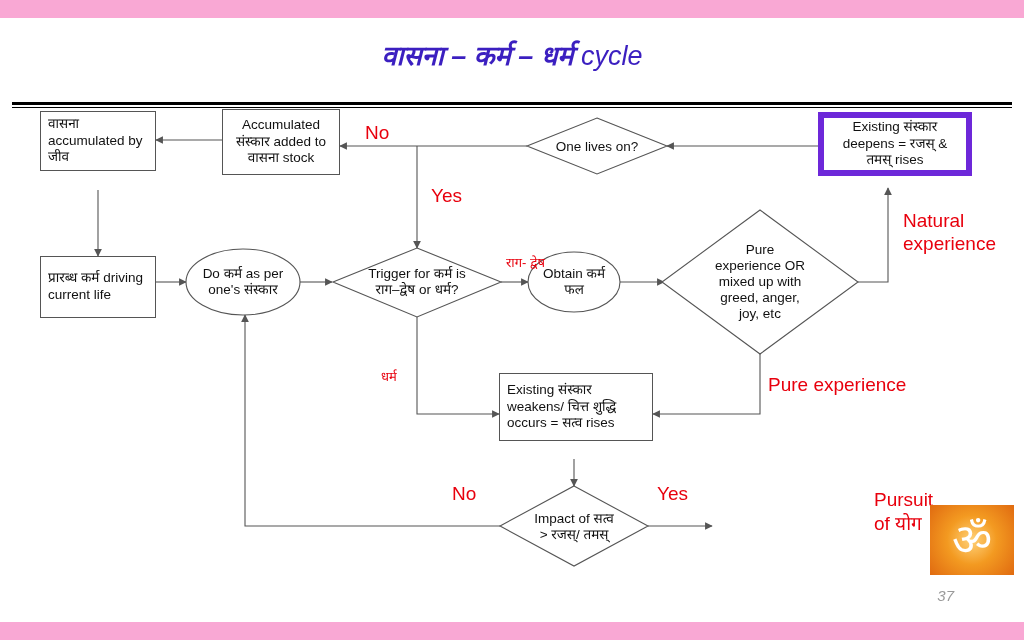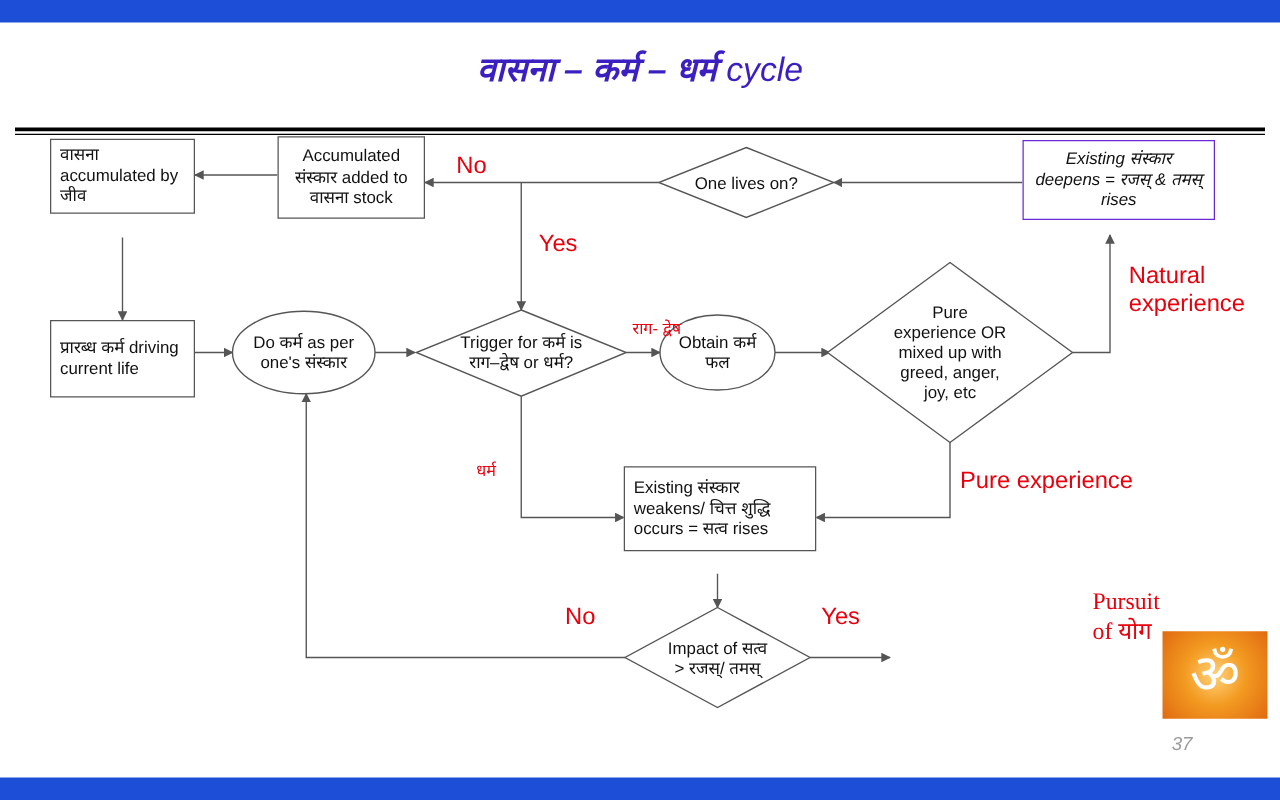--- a/index.html
+++ b/index.html
@@ -1,28 +1,28 @@
 <!DOCTYPE html>
 <html><head>
 <meta charset="utf-8">
 <style>
   html,body{margin:0;padding:0;background:#000;}
   body{font-family:"Liberation Sans", sans-serif;}
-  #slide{position:relative;width:1024px;height:640px;background:#1d4ed8;overflow:hidden;}
+  #slide{position:relative;width:1024px;height:640px;background:#f9a8d4;overflow:hidden;}
   #canvas{position:absolute;left:0;top:18px;width:1024px;height:604px;background:#fff;}
   
   .title{position:absolute;left:0;top:36px;width:1024px;text-align:center;font-size:27px;color:#3b1fc0;font-style:italic;font-weight:bold;}
   .title .en{font-style:italic;font-weight:normal;}
   .hr1{position:absolute;left:12px;top:84px;width:1000px;height:3px;background:#000;}
   .hr2{position:absolute;left:12px;top:89px;width:1000px;height:1px;background:#000;}
 
   
   .node{position:absolute;box-sizing:border-box;font-size:13.5px;color:#111;line-height:1.25;}
   .rect{border:1px solid #555;background:#fff;padding:5px 7px;}
-  .rect.purple{border:1px solid #6d28d9;font-style:italic;}
+  .rect.purple{border:6px solid #6d28d9;}
   .ctr{display:flex;align-items:center;justify-content:center;text-align:center;}
   .lft{display:flex;align-items:center;}
 
   .lbl{position:absolute;font-size:19px;color:#e8000d;line-height:1.2;}
   .lbl.small{font-size:13px;}
 
   svg.lines{position:absolute;left:0;top:0;width:1024px;height:604px;overflow:visible;}
 
   
   .dtxt{position:absolute;font-size:13.5px;color:#111;text-align:center;line-height:1.2;display:flex;align-items:center;justify-content:center;}
@@ -142,21 +142,21 @@
     </div>
 
     <div class="lbl" style="left:365px;top:104px;">No</div>
     <div class="lbl" style="left:431px;top:167px;">Yes</div>
     <div class="lbl small" style="left:506px;top:237px;">राग- द्वेष</div>
     <div class="lbl small" style="left:381px;top:351px;">धर्म</div>
     <div class="lbl" style="left:903px;top:192px;width:96px;"><span>Natural experience</span></div>
     <div class="lbl" style="left:768px;top:356px;">Pure experience</div>
     <div class="lbl" style="left:452px;top:465px;">No</div>
     <div class="lbl" style="left:657px;top:465px;">Yes</div>
-    <div class="lbl" style="left:874px;top:452px;width:62px;line-height:1.25;font-family:Liberation Serif, serif;"><span>Pursuit of योग</span></div>
+    <div class="lbl" style="left:874px;top:470px;width:62px;line-height:1.25;"><span>Pursuit of योग</span></div>
 
     <div class="om">
       <span>ॐ</span>
     </div>
 
     <div class="pagenum">37</div>
   </div>
 </div>
 
 </body></html>

